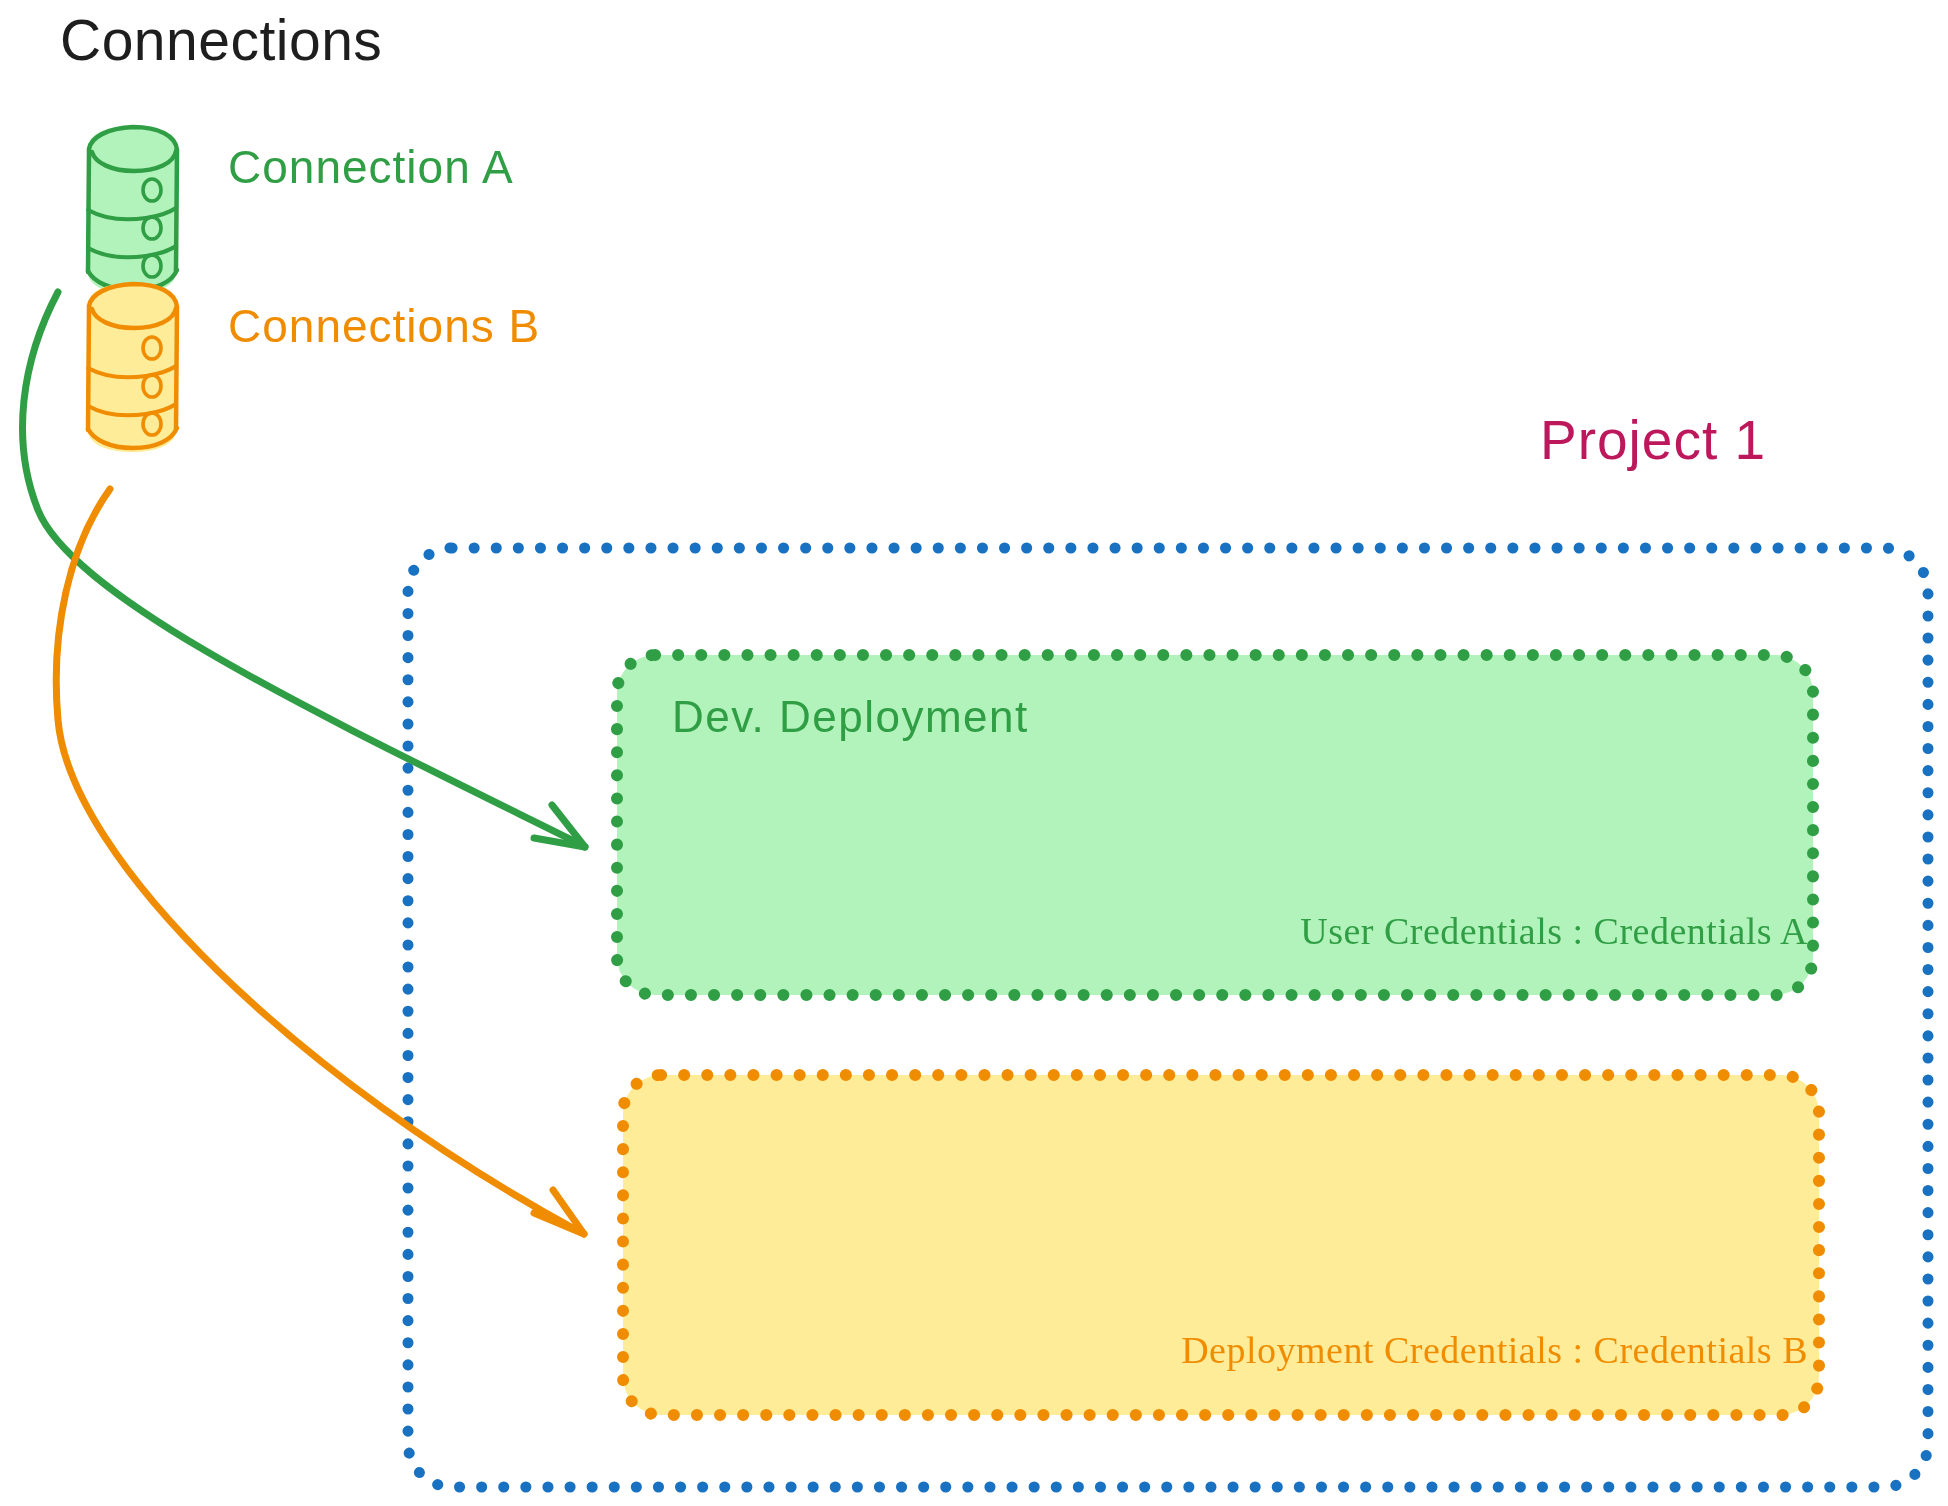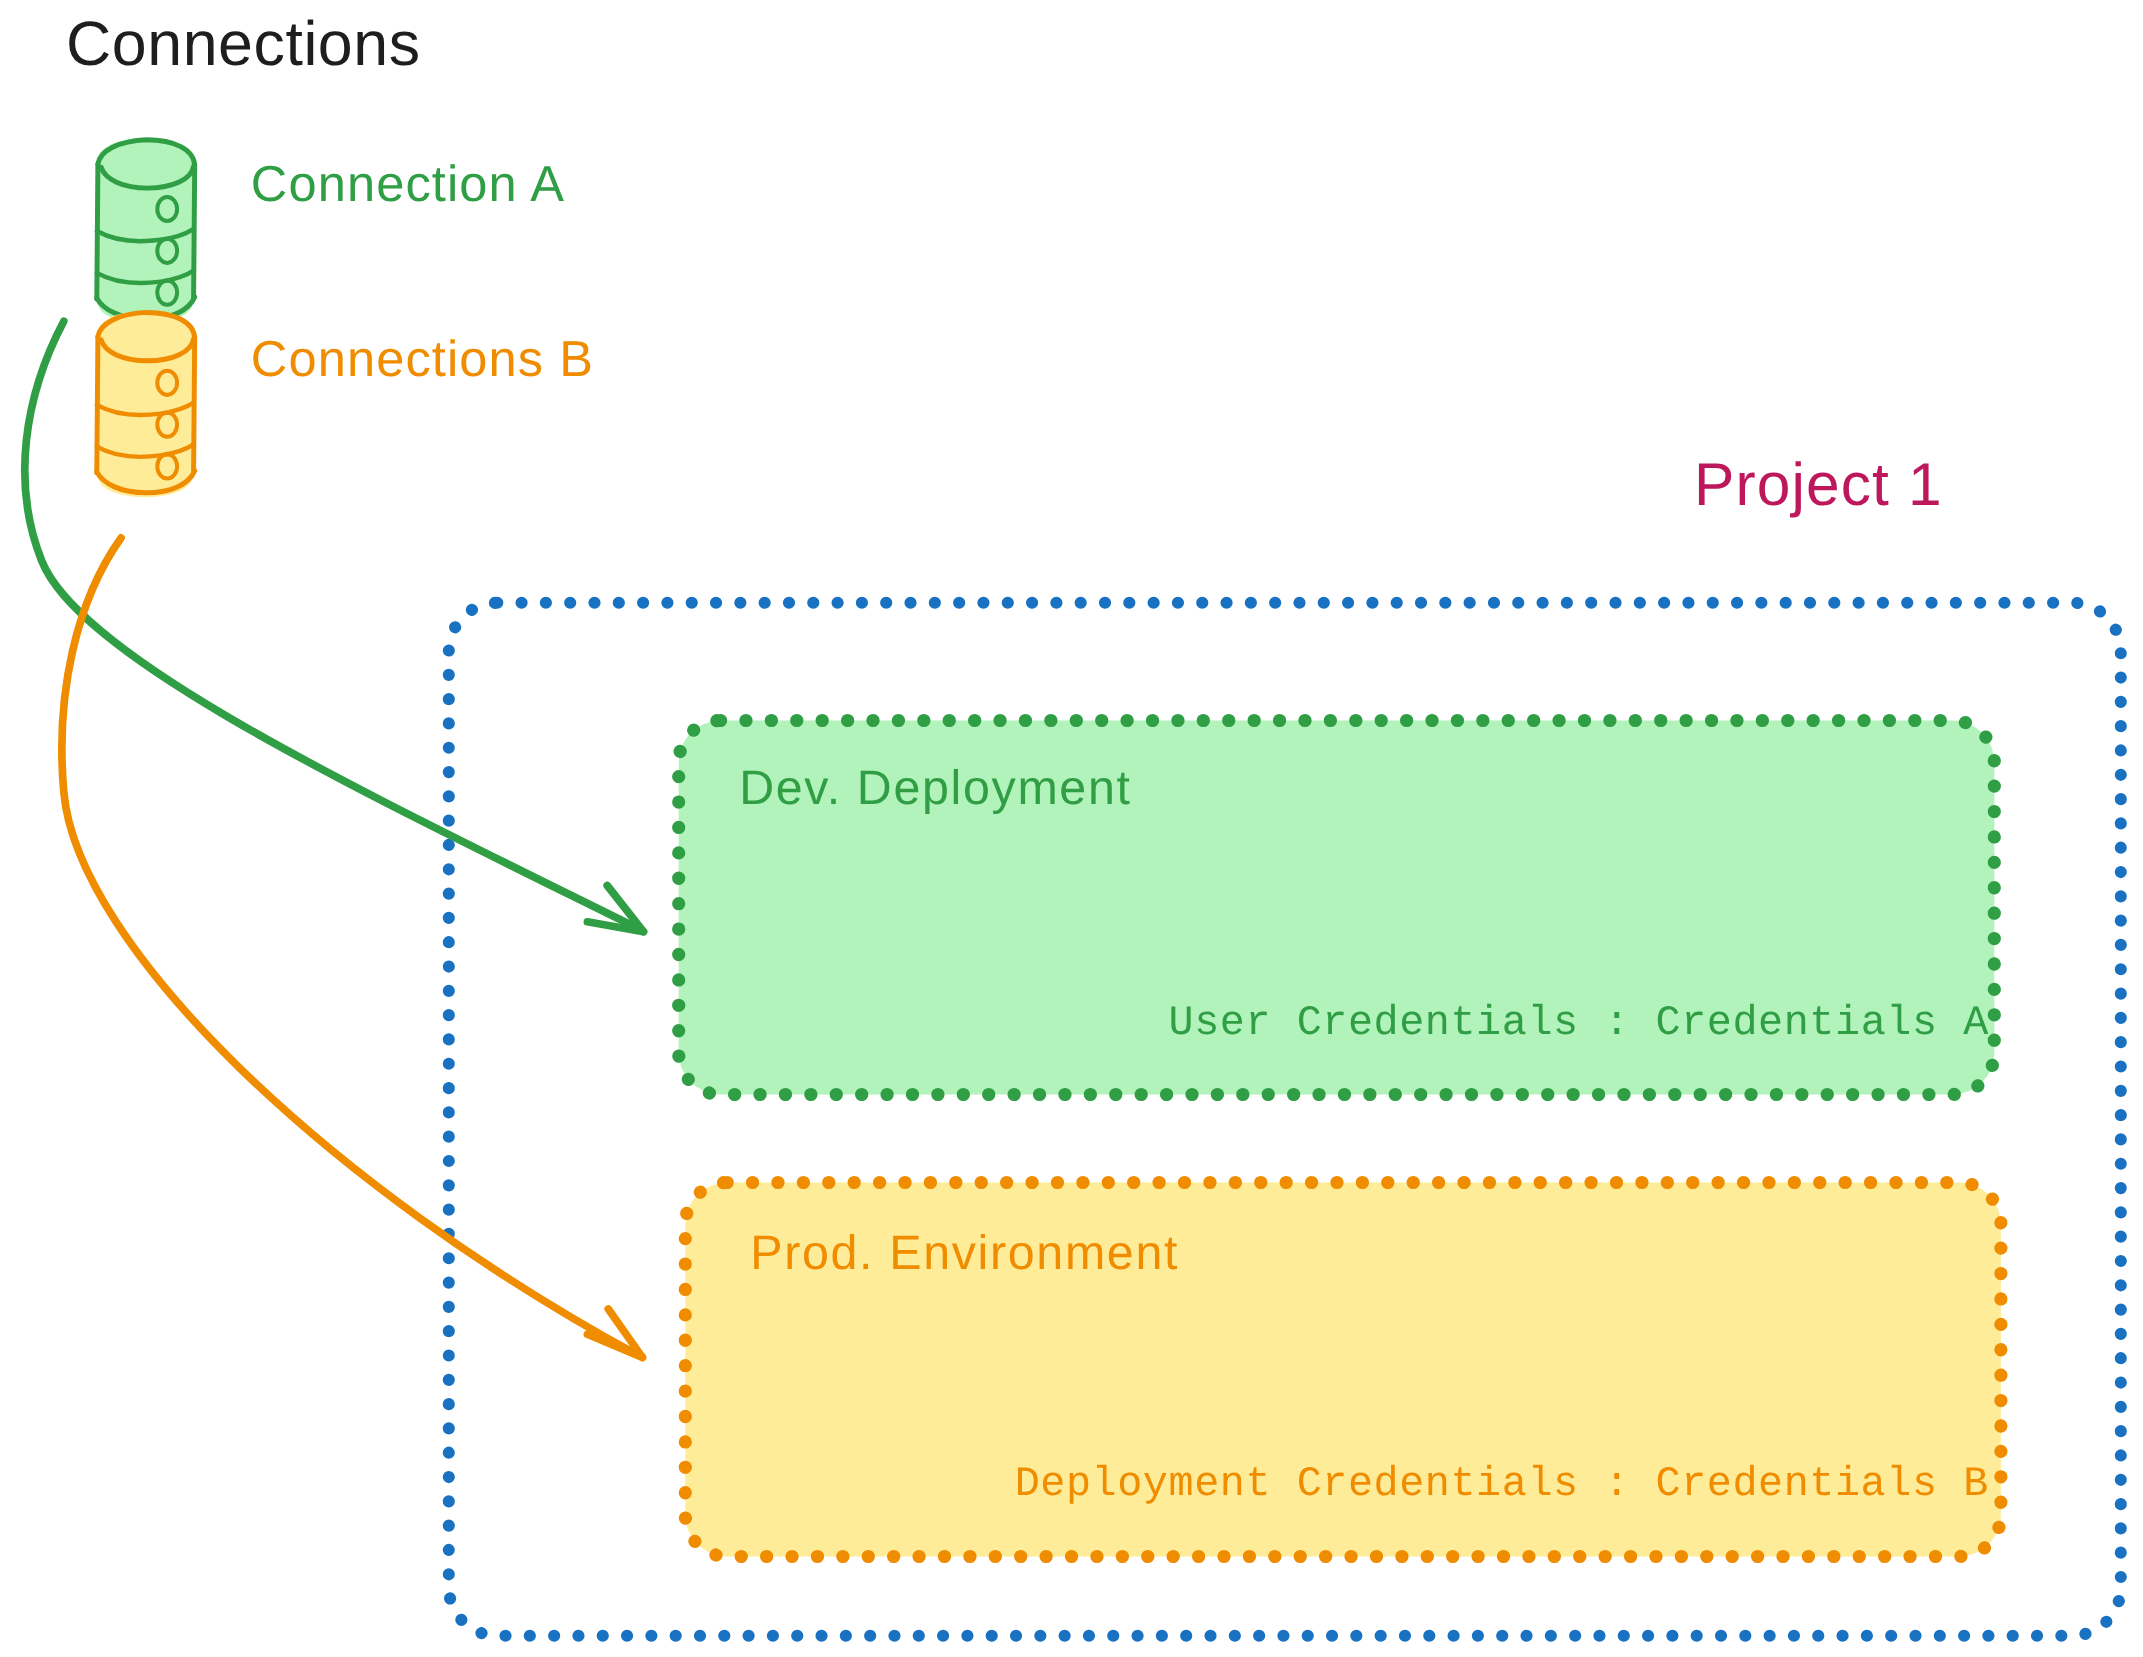--- a/index.html
+++ b/index.html
@@ -26,21 +26,21 @@
     overflow: visible;
   }
   .hand-text {
     position: absolute;
     font-family: Liberation Sans, sans-serif;
     white-space: nowrap;
     line-height: 1;
   }
   .mono-text {
     position: absolute;
-    font-family: Liberation Mono, monospace;
+    font-family: Liberation Serif, serif;
     white-space: nowrap;
     line-height: 1;
     text-align: center;
   }
 
   
   #heading {
     left: 60px;
     top: 12px;
     font-size: 57px;
@@ -175,19 +175,18 @@
   <div class="hand-text" id="heading">Connections</div>
 
   <div class="hand-text" id="label-conn-a">Connection A</div>
 
   <div class="hand-text" id="label-conn-b">Connections B</div>
 
   <div class="hand-text" id="label-project">Project 1</div>
 
   <div class="hand-text" id="title-dev">Dev. Deployment</div>
 
-  <div class="hand-text" id="title-prod">Prod. Environment</div>
 
   <div class="mono-text" id="cred-dev">User Credentials : Credentials A</div>
 
   <div class="mono-text" id="cred-prod">Deployment Credentials : Credentials B</div>
 
 </div>
 
 </body></html>

